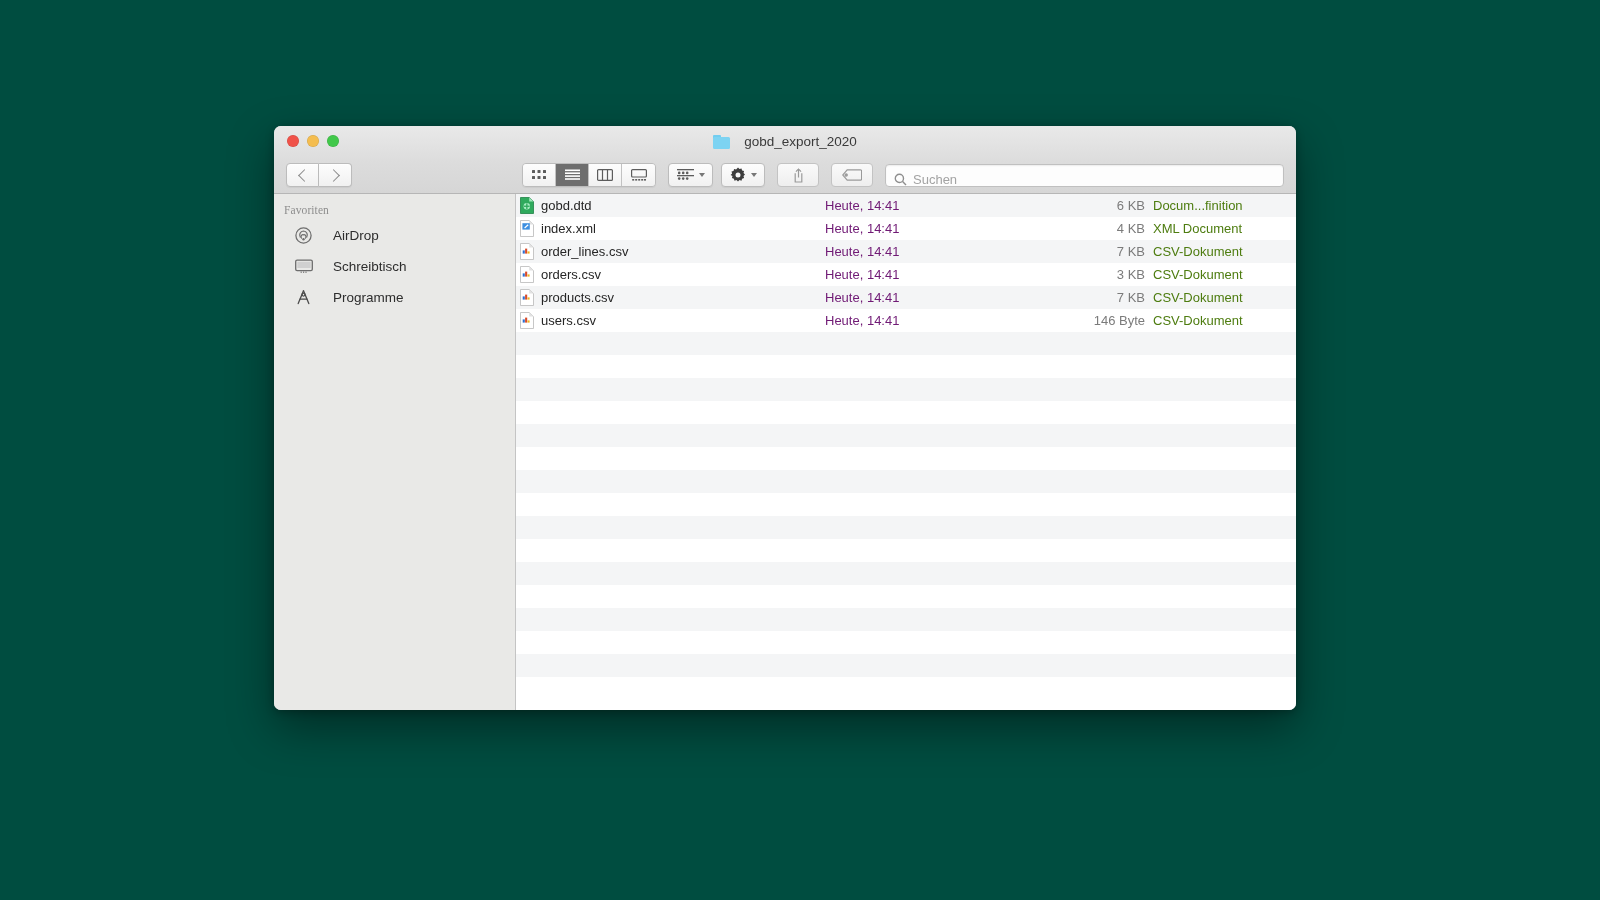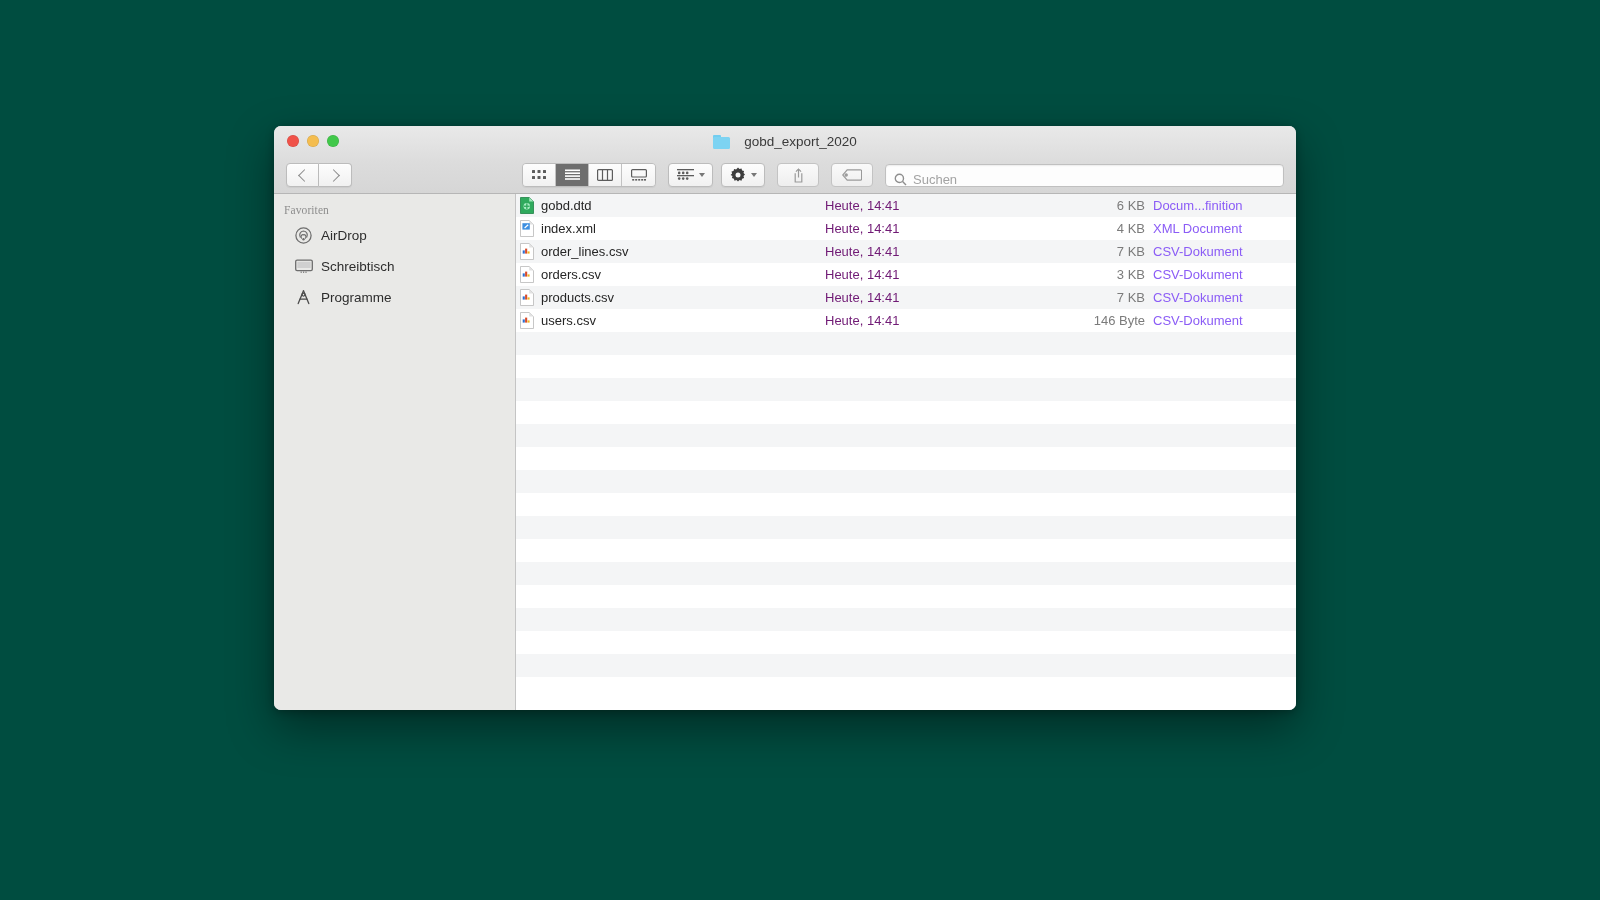--- a/index.html
+++ b/index.html
@@ -166,21 +166,21 @@
   }
   .sb-header {
     font-size: 11.5px;
     color: #8d8d8d;
     padding: 0 0 4px 10px;
     letter-spacing: .1px;
     font-family: Liberation Serif, serif;
   }
   .sb-item {
     display: flex; align-items: center;
-    gap: 8px;
+    gap: 20px;
     height: 31px;
     padding-left: 20px;
     font-size: 13.5px;
     color: #2d2d2d;
   }
   .sb-icon { width: 19px; height: 19px; display: flex; align-items: center; justify-content: center; flex: 0 0 19px; }
 
   .content { flex: 1 1 auto; background: #ffffff; display: flex; flex-direction: column; min-width: 0; }
 
   .col-head {
@@ -218,21 +218,21 @@
     height: 23px;
     align-items: center;
     font-size: 13px;
     color: #262626;
   }
   .row.alt { background: #f4f5f6; }
   .cell { padding: 0 4px; display: flex; align-items: center; overflow: hidden; white-space: nowrap; }
   .c-name { flex: 0 0 305px; gap: 7px; }
   .c-date { flex: 0 0 218px; color: #701a75; }
   .c-size { flex: 0 0 110px; justify-content: flex-end; color: #7b7b7b; }
-  .c-kind { flex: 1 1 auto; color: #8b5cf6; }
+  .c-kind { flex: 1 1 auto; color: #4d7c0f; }
 
   .file-icon { width: 14px; height: 17px; flex: 0 0 14px; position: relative; }
 </style>
 </head>
 <body>
 
 <div id="finder-window">
 
   <div class="titlebar">
 

